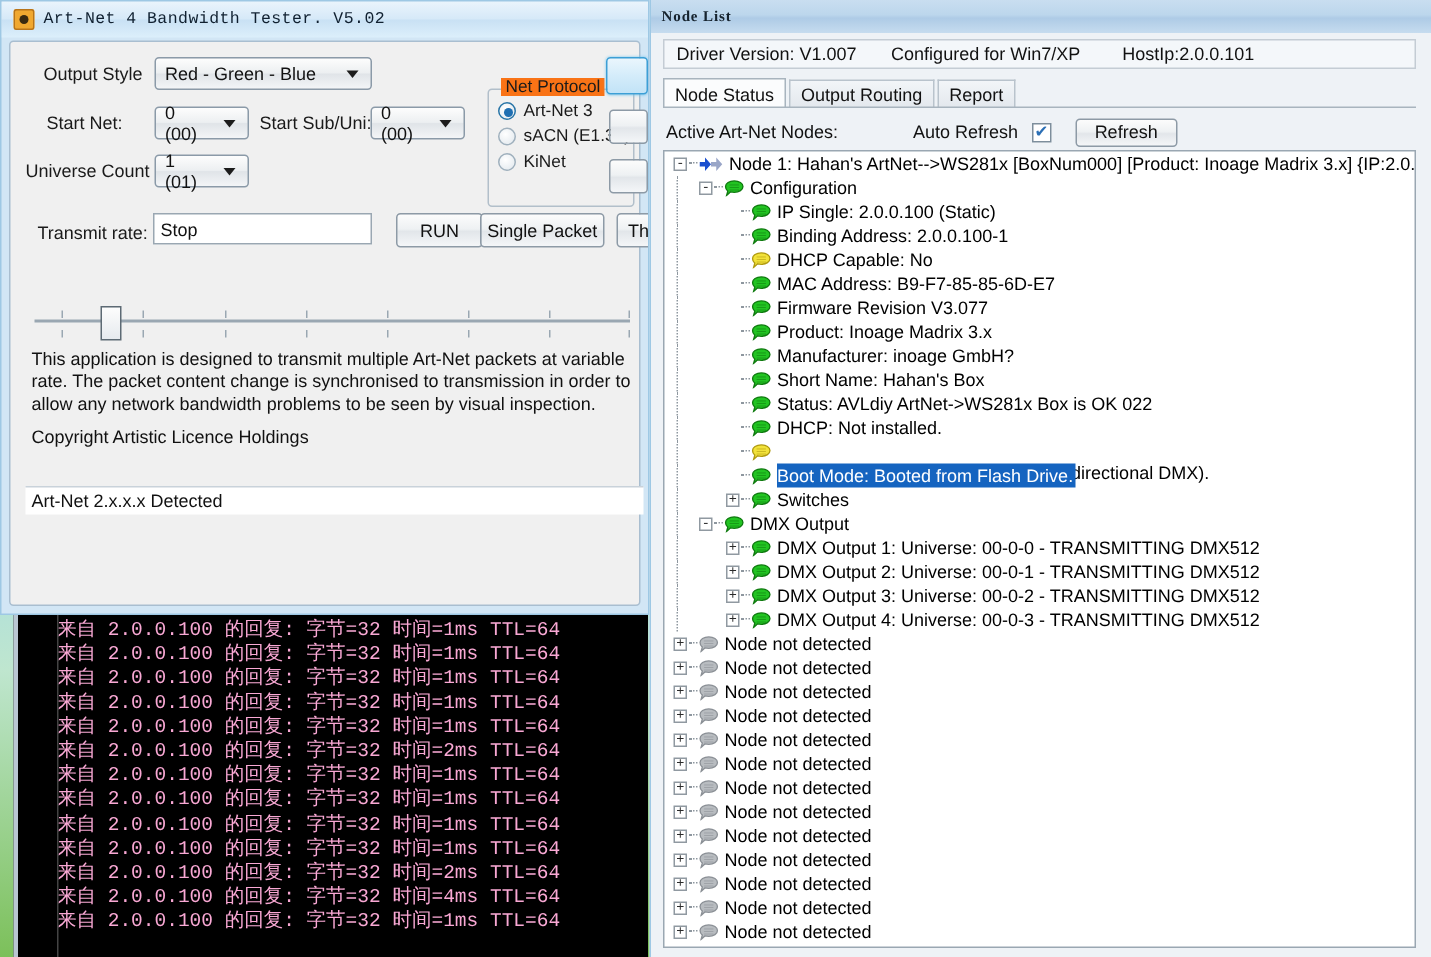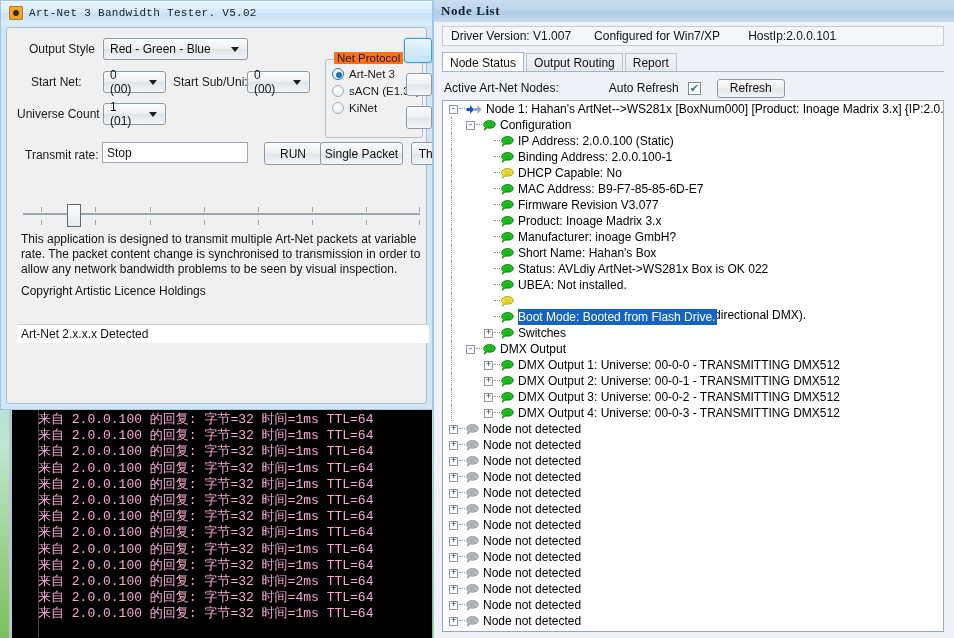--- a/index.html
+++ b/index.html
@@ -126,21 +126,21 @@
     position:absolute;left:433px;top:0;width:521px;height:638px;
     background:#eef2f6;
     border-left:1px solid #9ec8e4;
     box-sizing:border-box;overflow:hidden;
   }
   #rightTitle{
     height:22px;display:flex;align-items:center;padding-left:7px;
     background:linear-gradient(180deg,#c9def0 0%,#bcd6ec 45%,#aecbe6 55%,#c6dcef 100%);
   }
   #rightTitleText{
-    font-family:"Liberation Serif",serif;font-weight:bold;font-size:13px;color:#16232e;
+    font-family:"Liberation Serif",serif;font-weight:bold;font-size:10px;color:#16232e;
     letter-spacing:.6px;
   }
   #infoBar{
     position:absolute;left:8px;top:26px;right:10px;height:20px;
     border:1px solid #c4ccd4;background:#f4f7fa;box-sizing:border-box;
     display:flex;align-items:center;font-size:12px;color:#111;
   }
   #infoBar span{white-space:nowrap;}
   #tabs{
     position:absolute;left:8px;top:52px;right:0;height:20px;display:flex;align-items:flex-end;
@@ -183,21 +183,21 @@
   .arrowico{width:16px;height:11px;flex:0 0 auto;}
   .ind{flex:0 0 auto;}
 </style>
 </head>
 <body>
 
 <div id="leftWin">
 
   <div id="leftTitle">
     <span class="appicon"></span>
-    <span id="leftTitleText">Art-Net 3 Bandwidth Tester.  V5.02</span>
+    <span id="leftTitleText">Art-Net 4 Bandwidth Tester.  V5.02</span>
   </div>
 
   <div id="leftBody">
 
     <div style="position:absolute;left:22px;top:14px;" class="lbl">Output Style</div>
     <div class="combo" style="position:absolute;left:96px;top:10px;width:145px;">
       <span>Red - Green - Blue</span>
       <span class="caret"></span>
     </div>
 
@@ -349,21 +349,21 @@
         <span class="pm" style="border: none; background: transparent;"></span>
         <span class="dots"></span>
         <span class="bulb">
           <svg width="13" height="11" viewBox="0 0 13 11">
             <path d="M6.5 0.6 C9.8 0.6 12.3 2.2 12.3 4.4 C12.3 6.6 9.8 8.2 6.5 8.2 C5.6 8.2 4.8 8.1 4.1 7.9 L1.4 10.3 L2.2 7.4 C1.2 6.7 0.7 5.6 0.7 4.4 C0.7 2.2 3.2 0.6 6.5 0.6 Z" fill="#22c422" stroke="#0f7a0f" stroke-width="0.9"></path>
             <line x1="3.4" x2="9.6" y1="3.3" y2="3.3" stroke="#0f7a0f" stroke-width="0.7" opacity=".55"></line>
             <line x1="3.4" x2="9.6" y1="5.0" y2="5.0" stroke="#0f7a0f" stroke-width="0.7" opacity=".55"></line>
             <line x1="3.4" x2="9.6" y1="6.7" y2="6.7" stroke="#0f7a0f" stroke-width="0.7" opacity=".55"></line>
           </svg>
         </span>
-        <span class="txt" style="margin-left: 4px;">IP Address: 2.0.0.100 (Static)</span>
+        <span class="txt" style="margin-left: 4px;">IP Single: 2.0.0.100 (Static)</span>
       </div>
       <div class="row">
         <span class="ind" style="width: 32px; height: 16px; display: inline-block; border-left: 1px dotted rgb(142, 151, 159); margin-left: 8px;"></span>
         <span class="pm" style="border: none; background: transparent;"></span>
         <span class="dots"></span>
         <span class="bulb">
           <svg width="13" height="11" viewBox="0 0 13 11">
             <path d="M6.5 0.6 C9.8 0.6 12.3 2.2 12.3 4.4 C12.3 6.6 9.8 8.2 6.5 8.2 C5.6 8.2 4.8 8.1 4.1 7.9 L1.4 10.3 L2.2 7.4 C1.2 6.7 0.7 5.6 0.7 4.4 C0.7 2.2 3.2 0.6 6.5 0.6 Z" fill="#22c422" stroke="#0f7a0f" stroke-width="0.9"></path>
             <line x1="3.4" x2="9.6" y1="3.3" y2="3.3" stroke="#0f7a0f" stroke-width="0.7" opacity=".55"></line>
             <line x1="3.4" x2="9.6" y1="5.0" y2="5.0" stroke="#0f7a0f" stroke-width="0.7" opacity=".55"></line>
@@ -475,21 +475,21 @@
         <span class="pm" style="border: none; background: transparent;"></span>
         <span class="dots"></span>
         <span class="bulb">
           <svg width="13" height="11" viewBox="0 0 13 11">
             <path d="M6.5 0.6 C9.8 0.6 12.3 2.2 12.3 4.4 C12.3 6.6 9.8 8.2 6.5 8.2 C5.6 8.2 4.8 8.1 4.1 7.9 L1.4 10.3 L2.2 7.4 C1.2 6.7 0.7 5.6 0.7 4.4 C0.7 2.2 3.2 0.6 6.5 0.6 Z" fill="#22c422" stroke="#0f7a0f" stroke-width="0.9"></path>
             <line x1="3.4" x2="9.6" y1="3.3" y2="3.3" stroke="#0f7a0f" stroke-width="0.7" opacity=".55"></line>
             <line x1="3.4" x2="9.6" y1="5.0" y2="5.0" stroke="#0f7a0f" stroke-width="0.7" opacity=".55"></line>
             <line x1="3.4" x2="9.6" y1="6.7" y2="6.7" stroke="#0f7a0f" stroke-width="0.7" opacity=".55"></line>
           </svg>
         </span>
-        <span class="txt" style="margin-left: 4px;">UBEA: Not installed.</span>
+        <span class="txt" style="margin-left: 4px;">DHCP: Not installed.</span>
       </div>
       <div class="row">
         <span class="ind" style="width: 32px; height: 16px; display: inline-block; border-left: 1px dotted rgb(142, 151, 159); margin-left: 8px;"></span>
         <span class="pm" style="border: none; background: transparent;"></span>
         <span class="dots"></span>
         <span class="bulb">
           <svg width="13" height="11" viewBox="0 0 13 11">
             <path d="M6.5 0.6 C9.8 0.6 12.3 2.2 12.3 4.4 C12.3 6.6 9.8 8.2 6.5 8.2 C5.6 8.2 4.8 8.1 4.1 7.9 L1.4 10.3 L2.2 7.4 C1.2 6.7 0.7 5.6 0.7 4.4 C0.7 2.2 3.2 0.6 6.5 0.6 Z" fill="#f2e23a" stroke="#b09a10" stroke-width="0.9"></path>
             <line x1="3.4" x2="9.6" y1="3.3" y2="3.3" stroke="#b09a10" stroke-width="0.7" opacity=".55"></line>
             <line x1="3.4" x2="9.6" y1="5.0" y2="5.0" stroke="#b09a10" stroke-width="0.7" opacity=".55"></line>

